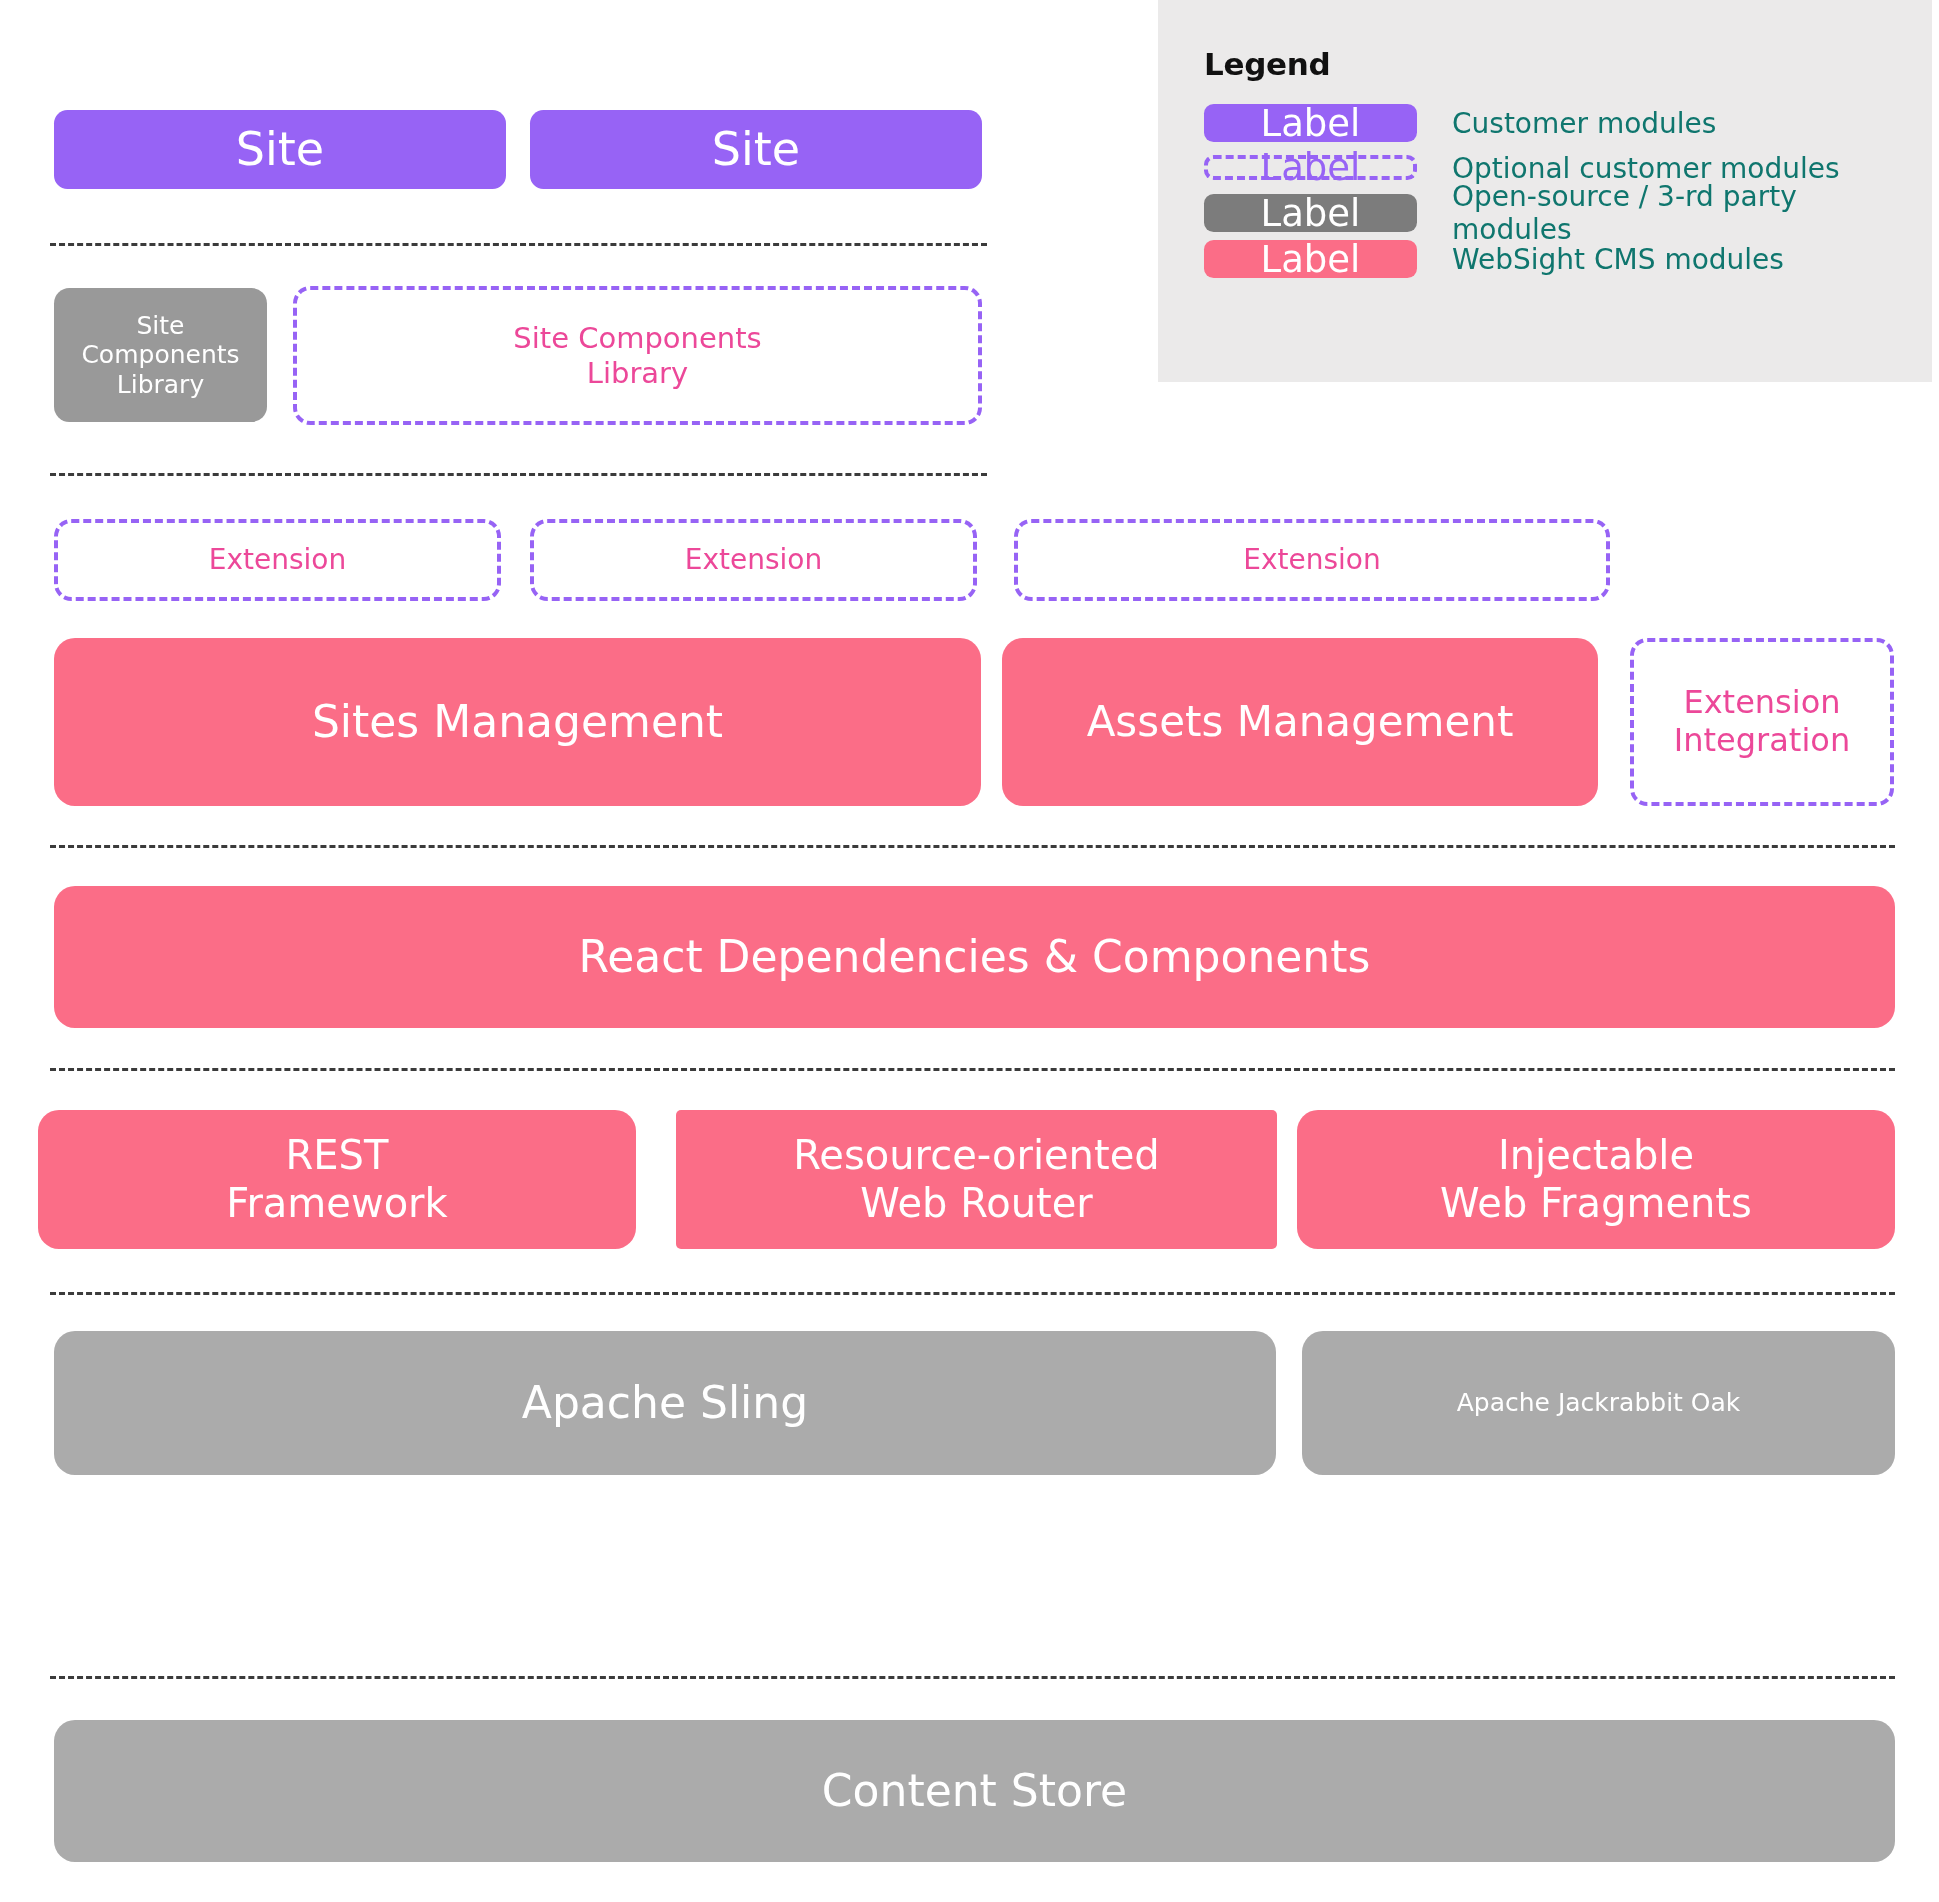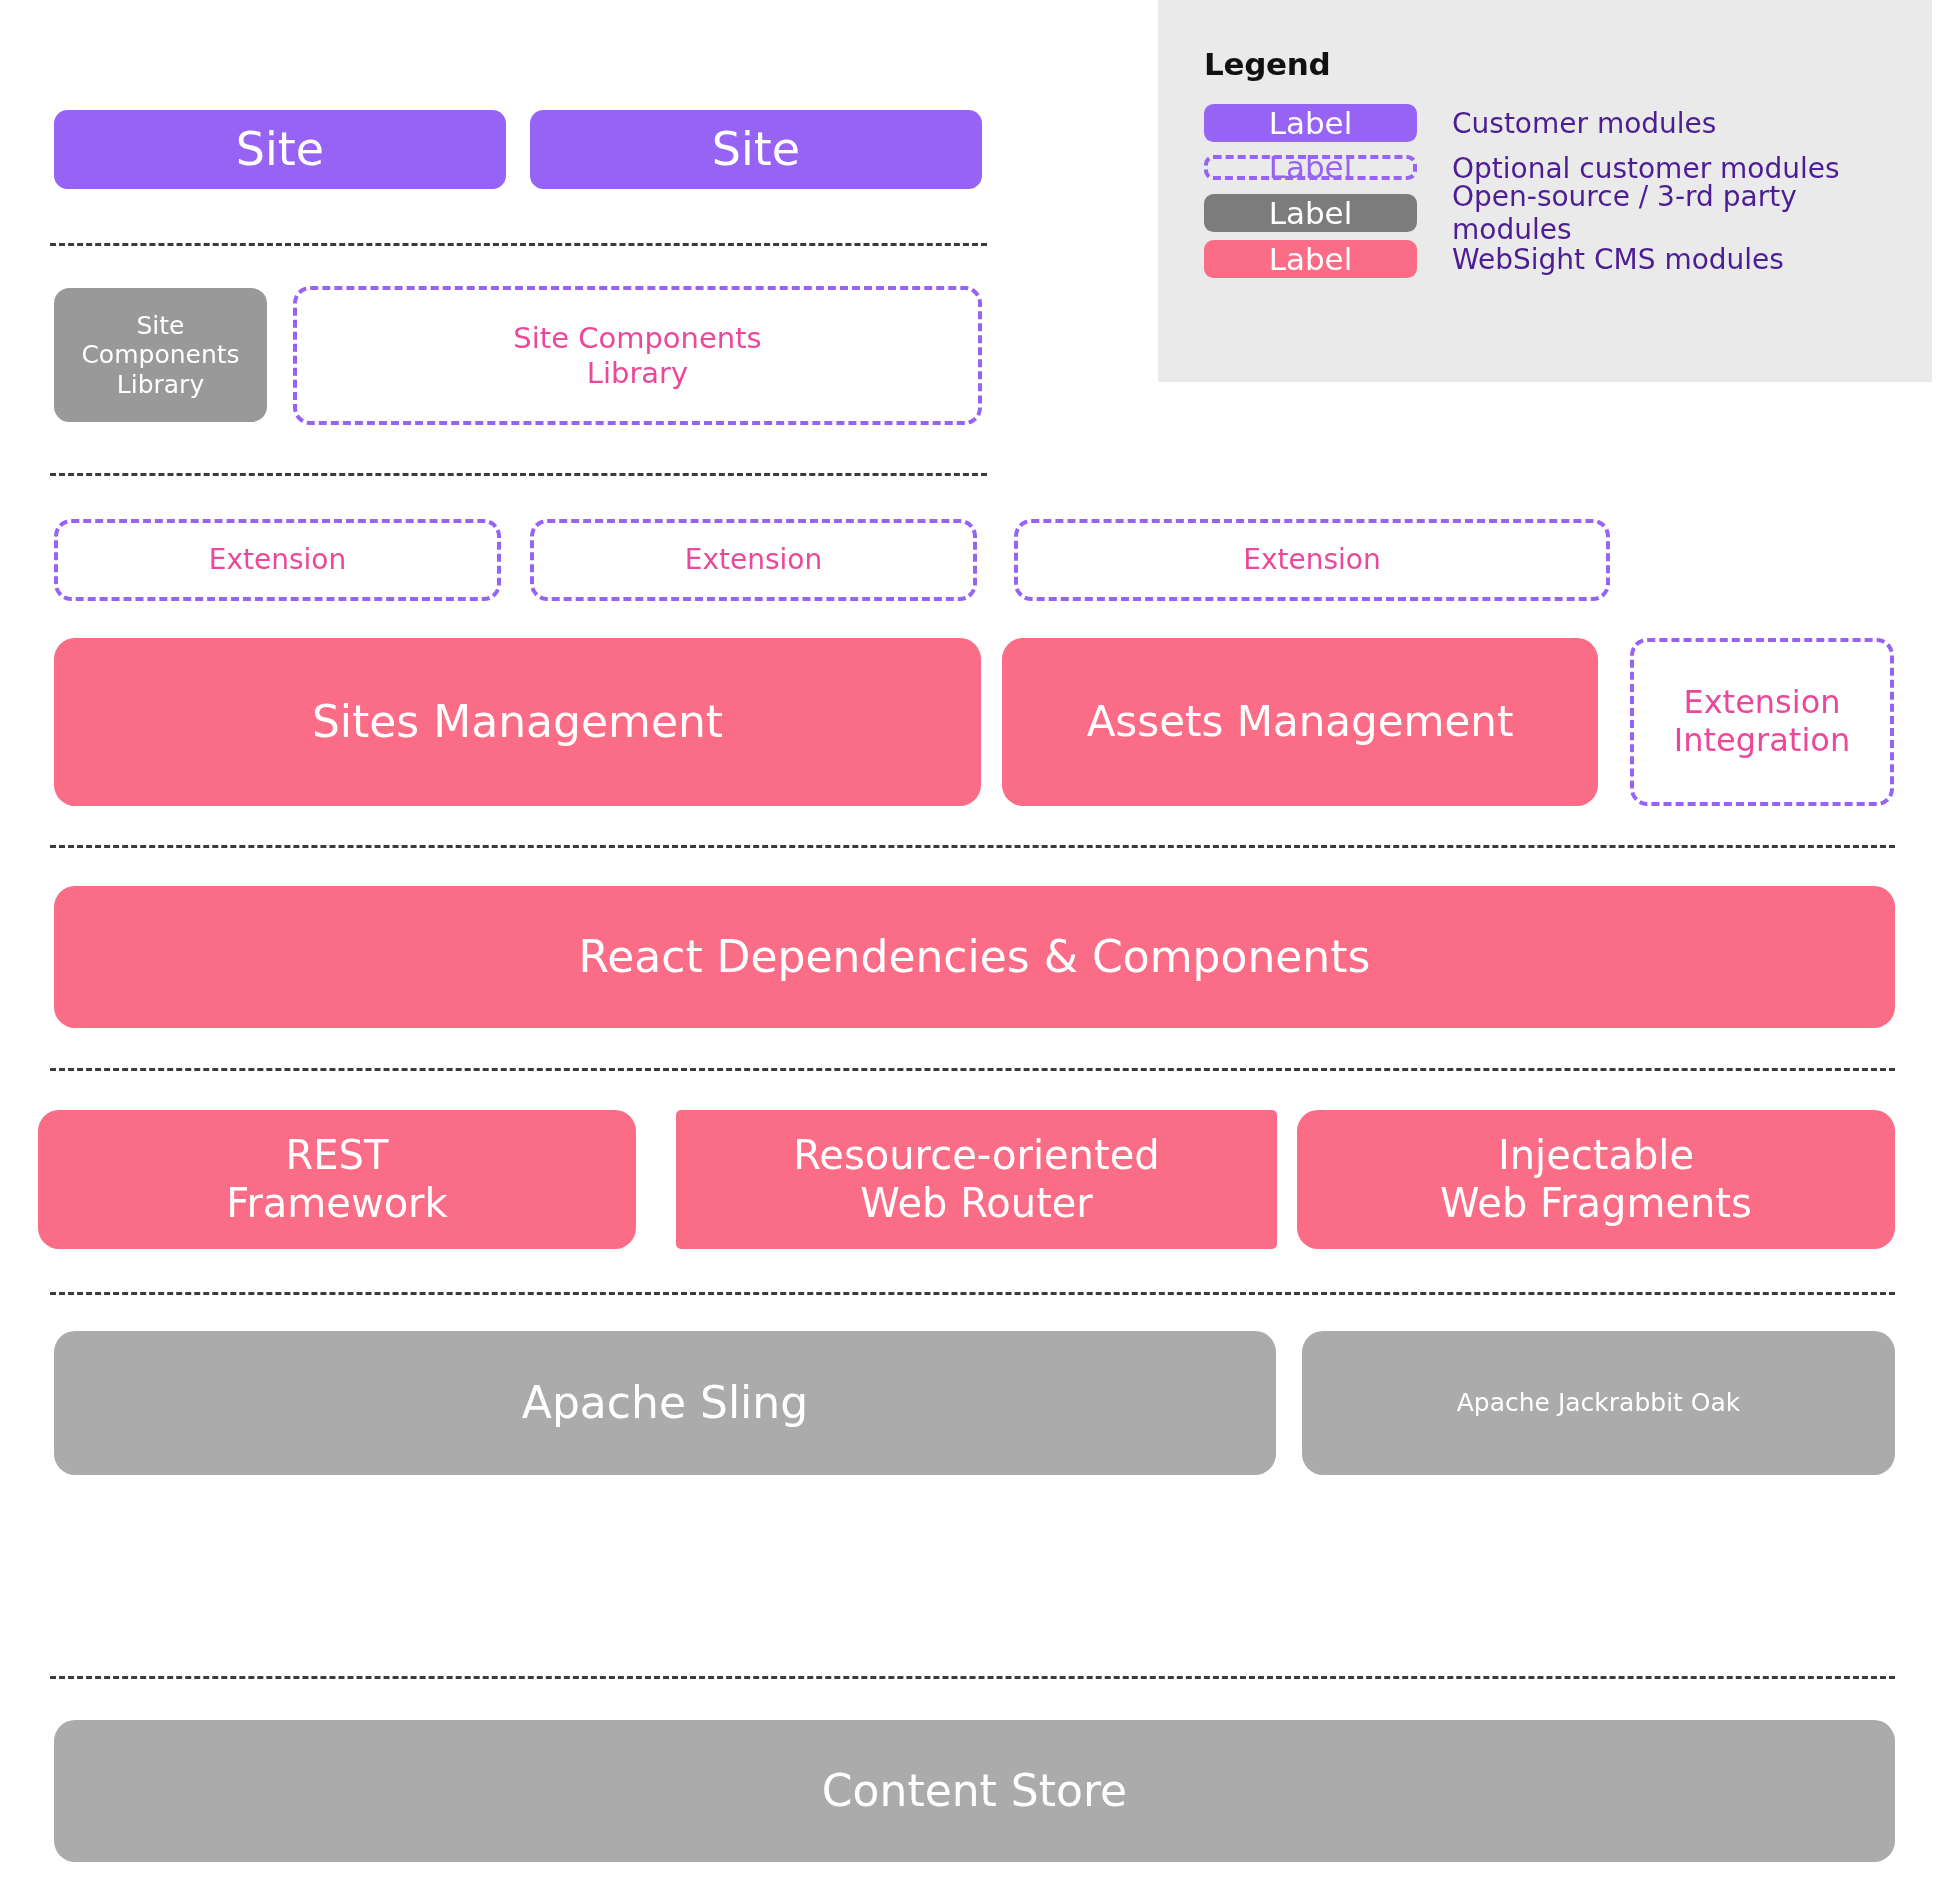--- a/index.html
+++ b/index.html
@@ -88,21 +88,21 @@
     position: absolute;
     left: 0;
     top: 0;
     width: 213px;
     height: 38px;
     box-sizing: border-box;
     display: flex;
     align-items: center;
     justify-content: center;
     border-radius: 9.6px;
-    font-size: 31px;
+    font-size: 37px;
     color: #ffffff;
   }
   .legend-swatch.purple { background: #9763F5; }
   .legend-swatch.gray   { background: #7C7C7C; }
   .legend-swatch.pink   { background: #FB6D87; }
   .legend-swatch.dashed {
     background: transparent;
     border: 4.8px dashed #9763F5;
     color: #9763F5;
     height: 25px;
@@ -110,21 +110,21 @@
     border-radius: 9.6px;
   }
   .legend-label {
     position: absolute;
     left: 248px;
     top: 0;
     height: 38px;
     display: flex;
     align-items: center;
     font-size: 28px;
-    color: #4c1d95;
+    color: #0f766e;
   }
 </style>
 </head>
 <body>
 
 <div id="canvas">
 
   <div id="legend">
     <div class="legend-title">Legend</div>
 

